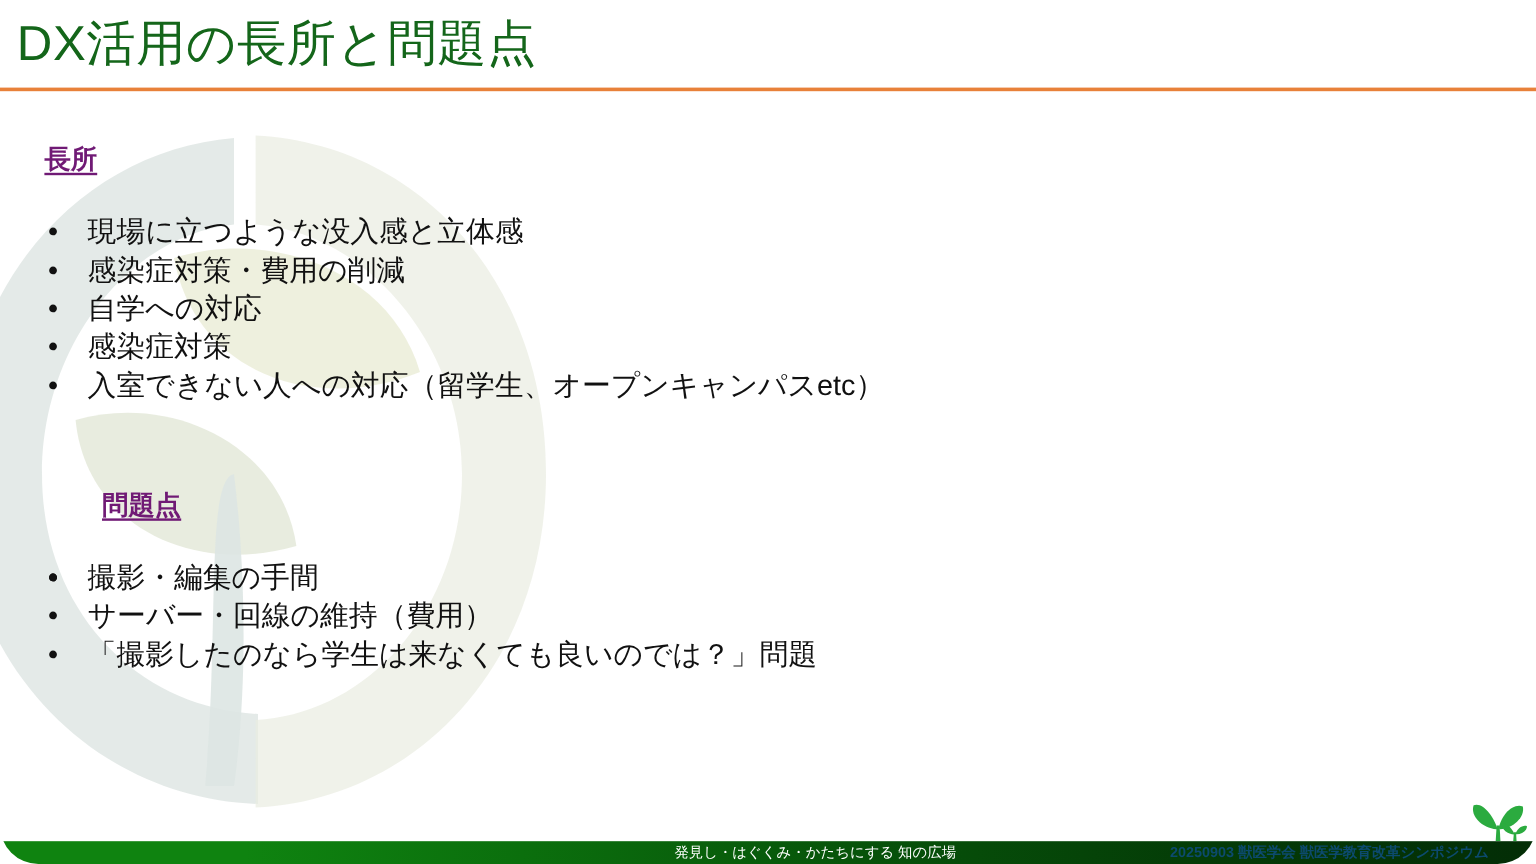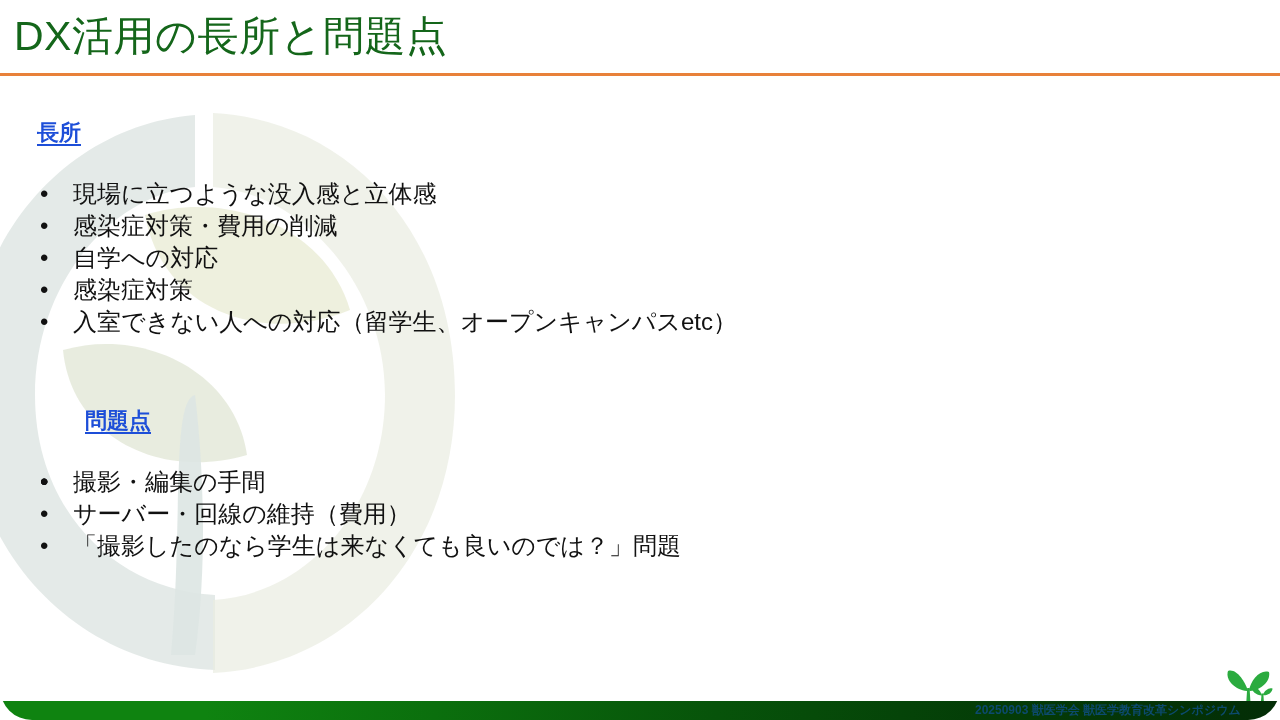--- a/index.html
+++ b/index.html
@@ -67,21 +67,21 @@
     width: 1280px;
     height: 690px;
     z-index: 2;
   }
 
   .section-heading {
     position: absolute;
     left: 37px;
     font-size: 22px;
     font-weight: bold;
-    color: #1d4ed8;
+    color: #701a75;
     text-decoration: underline;
     text-underline-offset: 4px;
     white-space: nowrap;
   }
   #heading-merits   { top: 118px; }
   #heading-problems { top: 406px; margin-left: 48px; }
 
   .bullet-list {
     position: absolute;
     left: 37px;
@@ -225,20 +225,21 @@
       </li>
       <li class="bullet-item">
         <span class="bullet-dot">•</span>
         <span>「撮影したのなら学生は来なくても良いのでは？」問題</span>
       </li>
     </ul>
 
   </div>
 
   <div id="footer-bar"></div>
+  <div id="footer-left-text">発見し・はぐくみ・かたちにする 知の広場</div>
   <div id="footer-right-text">20250903 獣医学会 獣医学教育改革シンポジウム</div>
 
   <svg id="footer-logo" viewBox="0 0 50 40" aria-hidden="true">
     <g>
       <path d="M24 30 C 21 20, 12 7, 4 10 C 1 19, 11 29, 23 30 Z" fill="#2bab3f"></path>
       <path d="M25 29 C 27 19, 36 8, 45 11 C 47 20, 37 29, 26 30 Z" fill="#2bab3f"></path>
       <path d="M23.2 27 L 25.6 27 L 26.4 40 L 22.4 40 Z" fill="#2bab3f"></path>
       <path d="M38 34 C 36 29, 31 24, 27.5 25.5 C 27 30, 32.5 34.5, 38 34.5 Z" fill="#2bab3f"></path>
       <path d="M39 33.5 C 40.5 29.5, 45 26, 48.5 27.5 C 48.5 31.5, 43.5 34.5, 39.5 34.2 Z" fill="#2bab3f"></path>
       <path d="M37.6 32.5 L 39.4 32.5 L 39.8 40 L 37 40 Z" fill="#2bab3f"></path>

